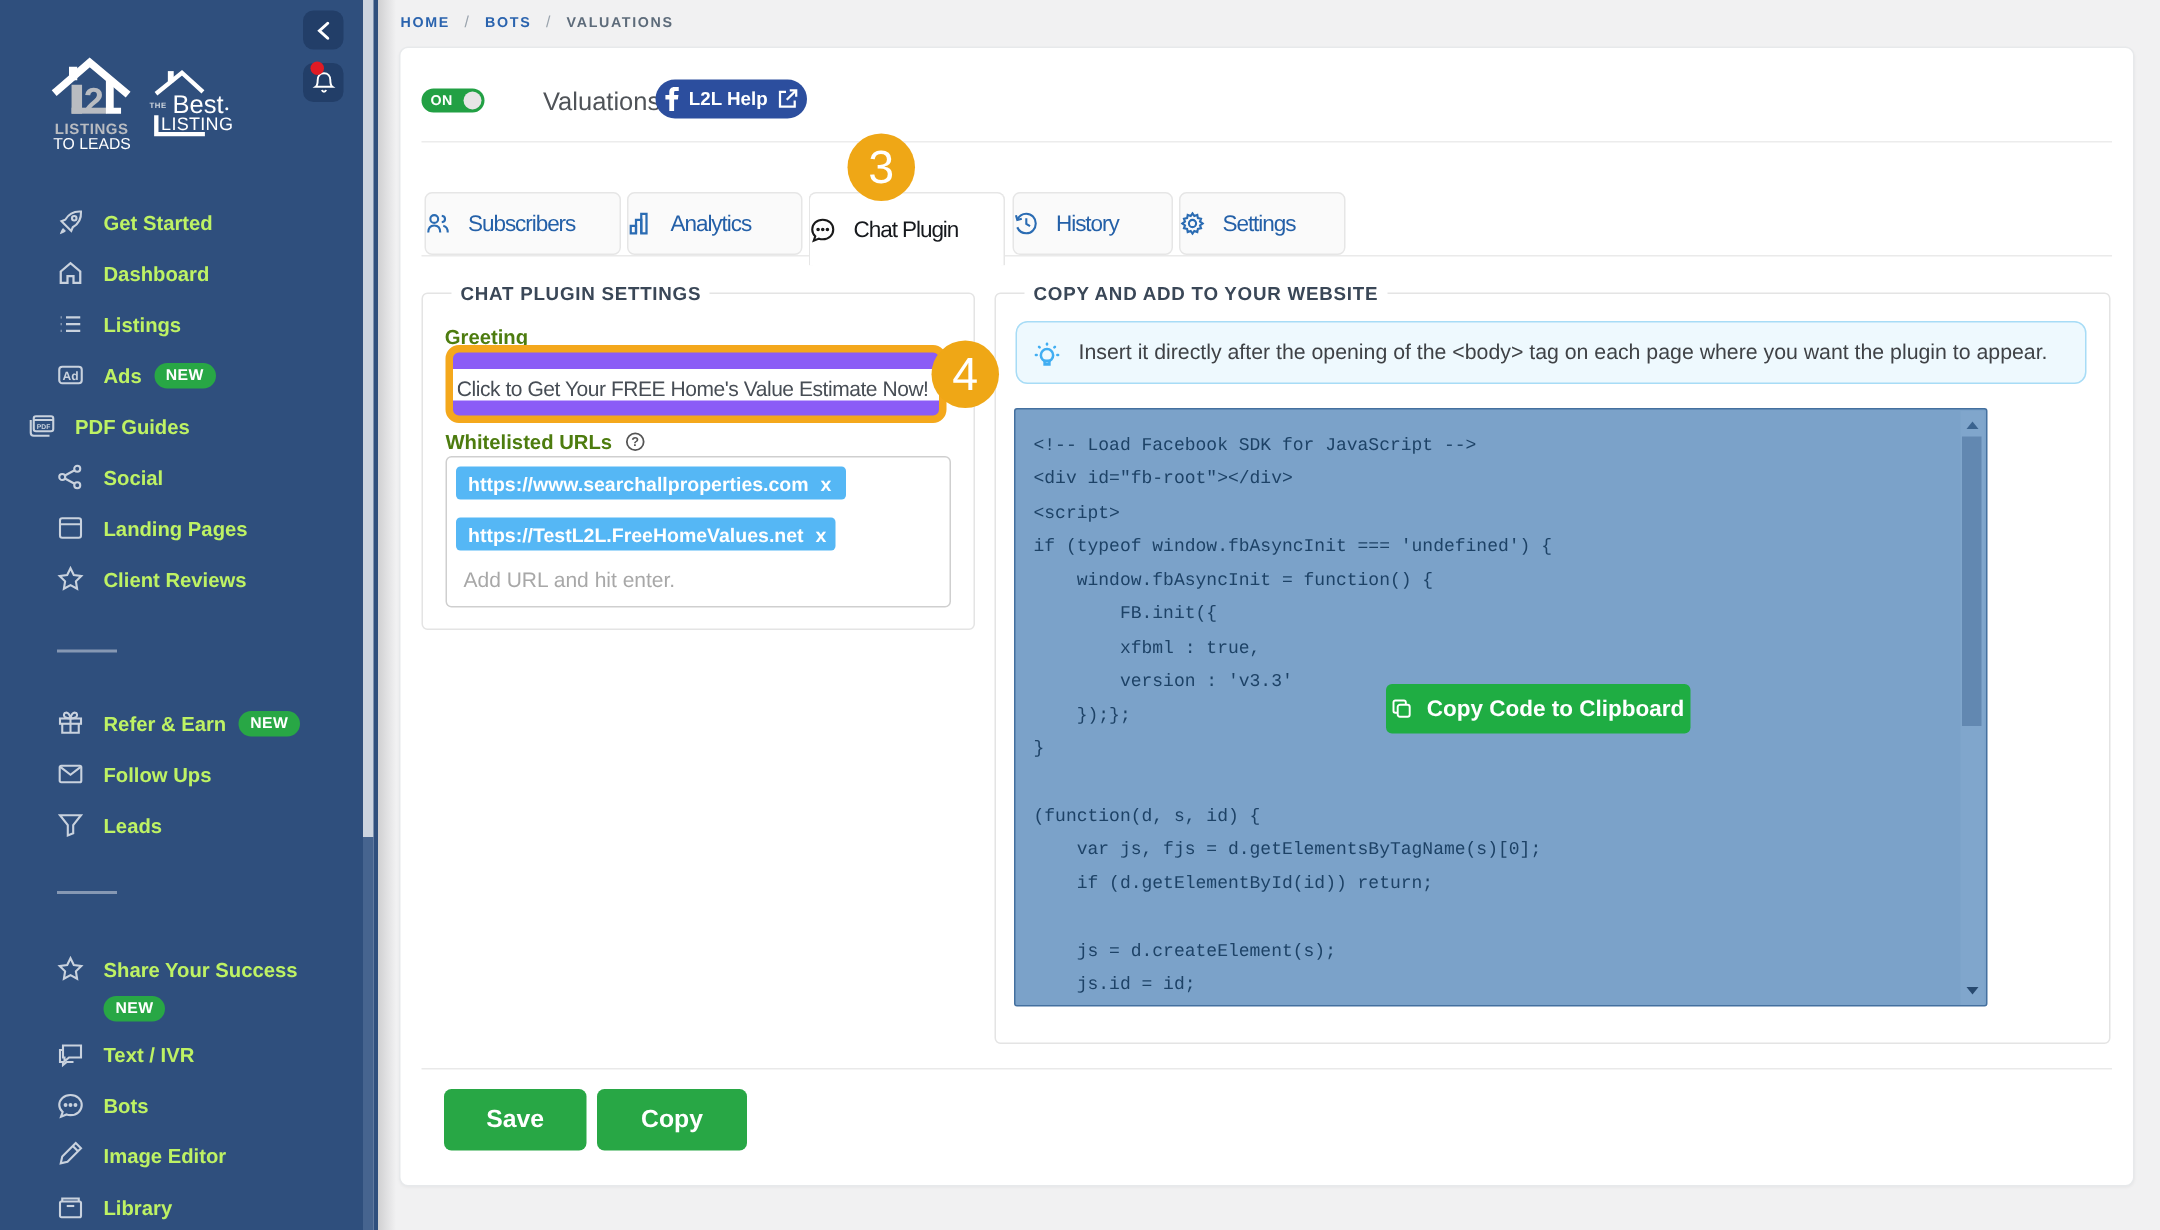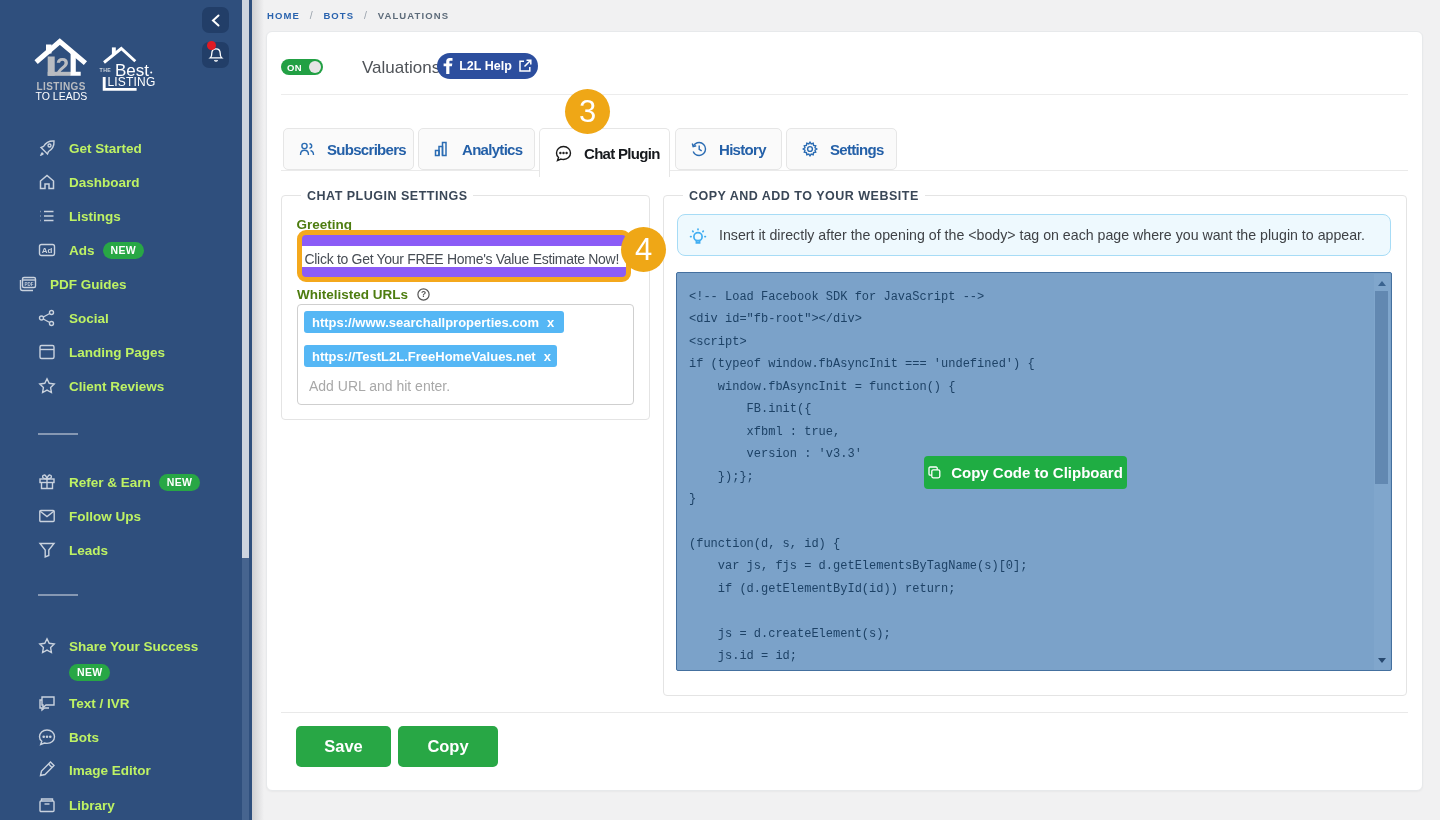--- a/index.html
+++ b/index.html
@@ -27,39 +27,39 @@
 
 
 #toggle { position:absolute; left:281px; top:58.5px; width:42px; height:16.5px; border-radius:8.5px; background:#22a044; }
 #toggle .on { position:absolute; left:6px; top:3.5px; font-size:9.5px; font-weight:bold; color:#fff; letter-spacing:.3px; }
 #toggle .knob { position:absolute; right:2.5px; top:2.3px; width:12px; height:12px; border-radius:50%; background:#e7e5e6; }
 #vtitle { position:absolute; left:362px; top:58px; font-size:17px; color:#4f5358; }
 #l2lbtn { position:absolute; left:437px; top:52.5px; width:101px; height:26px; border-radius:13px; background:#2c4e9e; color:#fff; display:flex; align-items:center; justify-content:center; gap:6px; font-size:12.5px; font-weight:bold; }
 #hr1 { position:absolute; left:281px; top:94px; width:1127px; height:1px; background:#ececec; }
 
 
-.tab { position:absolute; top:128px; height:42px; background:#fafafa; border:1px solid #e6e6e6; border-radius:5px; display:flex; align-items:center; justify-content:flex-start; padding-left:15px; gap:12px; color:#2460a8; font-size:15px; letter-spacing:-0.7px; font-weight:bold; }
+.tab { position:absolute; top:128px; height:42px; background:#fafafa; border:1px solid #e6e6e6; border-radius:5px; display:flex; align-items:center; justify-content:flex-start; padding-left:0; gap:12px; color:#2460a8; font-size:15px; letter-spacing:-0.7px; font-weight:normal; }
 .tab.active { background:#fff; height:49px; border-bottom:none; border-radius:5px 5px 0 0; color:#16191d; z-index:3; }
 .numc { position:absolute; width:45px; height:45px; border-radius:50%; background:#efa716; color:#fff; display:flex; align-items:center; justify-content:center; font-size:31px; font-weight:400; z-index:5; }
 
 
 .fset { position:absolute; border:1px solid #e4e4e4; border-radius:4px; background:#fff; }
 .fset .leg { position:absolute; top:-7px; left:19px; background:#fff; padding:0 6px; font-size:12.5px; font-weight:bold; letter-spacing:0.5px; color:#3a4757; white-space:nowrap; }
 .flabel { position:absolute; font-size:13.5px; font-weight:bold; color:#4d7c0f; }
 
 #greetwrap { position:absolute; left:296.5px; top:230px; width:334px; height:52px; border:5px solid #f4a81c; border-radius:9px; background:#8b5cf6; display:flex; align-items:center; }
 #greetwrap input { border:none; outline:none; width:100%; font-family:"Liberation Sans",sans-serif; font-size:14px; letter-spacing:-0.3px; color:#474d55; padding:5px 0 0 3px; }
 #chipbox { position:absolute; left:297px; top:304px; width:337px; height:101px; border:1px solid #cfcfcf; border-radius:4px; background:#fff; }
 .chip { position:absolute; height:22px; background:#55b7f5; border-radius:3px; color:#fff; font-size:13px; font-weight:bold; display:flex; align-items:center; padding:0 8px; gap:8px; }
 #addurl { position:absolute; left:309px; top:378px; font-size:14px; color:#a8a8a8; }
 
 
 #alert { position:absolute; left:677px; top:214px; width:714px; height:42px; background:#eef9fe; border:1px solid #a7dcf6; border-radius:8px; display:flex; align-items:center; }
 #alert .atx { font-size:14.2px; color:#3f4246; margin-left:41px; }
-#codeblk { position:absolute; left:676px; top:272px; width:716px; height:399px; background:#7ba2c9; border:1px solid #44709f; border-radius:2px; overflow:hidden; }
+#codeblk { position:absolute; left:676px; top:272px; width:649px; height:399px; background:#7ba2c9; border:1px solid #44709f; border-radius:2px; overflow:hidden; }
 #codeblk pre { font-family:"Liberation Mono",monospace; font-size:12px; line-height:22.43px; color:#1d4266; padding:13px 0 0 12px; }
 #sbar2 { position:absolute; right:1px; top:1px; width:16px; height:397px; background:#80a6cc; }
 #sbar2 .th { position:absolute; left:1px; top:17px; width:13px; height:193px; background:#6288b1; }
 #sbar2 .ar { position:absolute; left:4px; width:0; height:0; border-left:4px solid transparent; border-right:4px solid transparent; }
 #copybtn { position:absolute; left:924px; top:456px; width:203px; height:33px; border-radius:4px; background:#1fad43; color:#fff; display:flex; align-items:center; justify-content:center; gap:10px; font-size:15px; font-weight:bold; z-index:4; }
 #hr2 { position:absolute; left:281px; top:712px; width:1127px; height:1px; background:#e9e9e9; }
 .gbtn { position:absolute; top:726px; height:41px; border-radius:5px; background:#28a745; color:#fff; font-size:16.5px; font-weight:bold; display:flex; align-items:center; justify-content:center; }
 </style>
 </head>
 <body>

